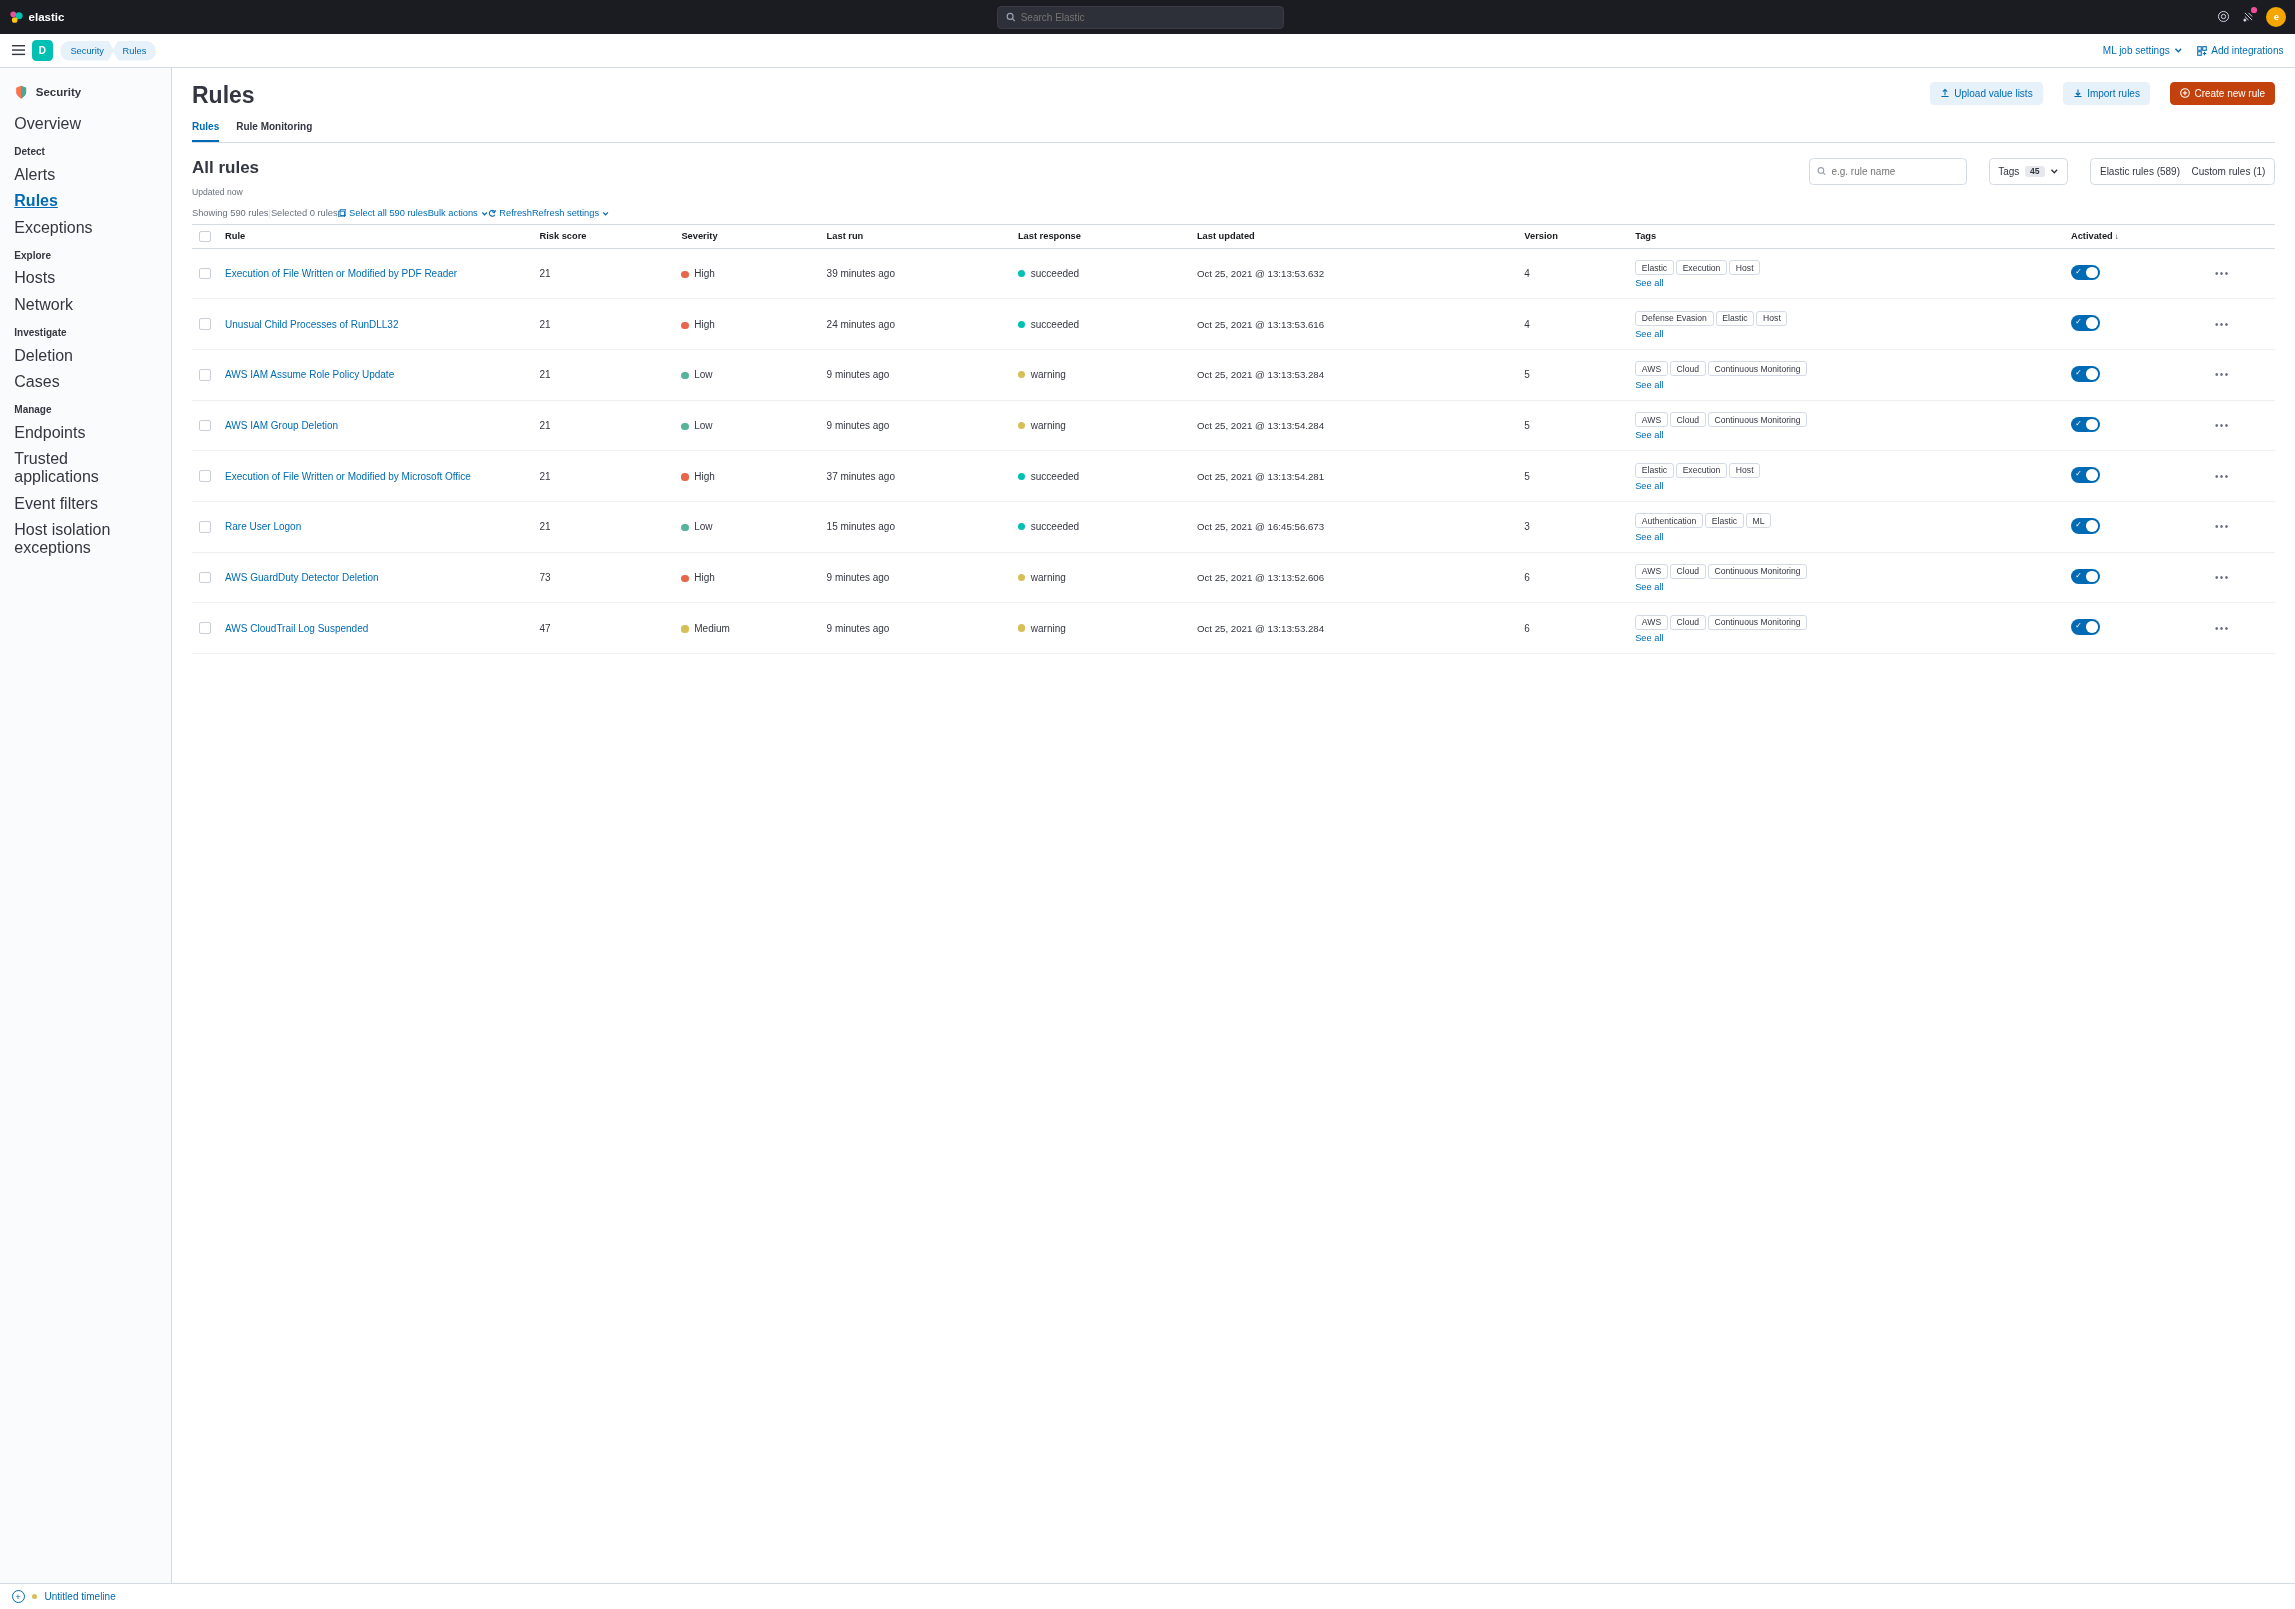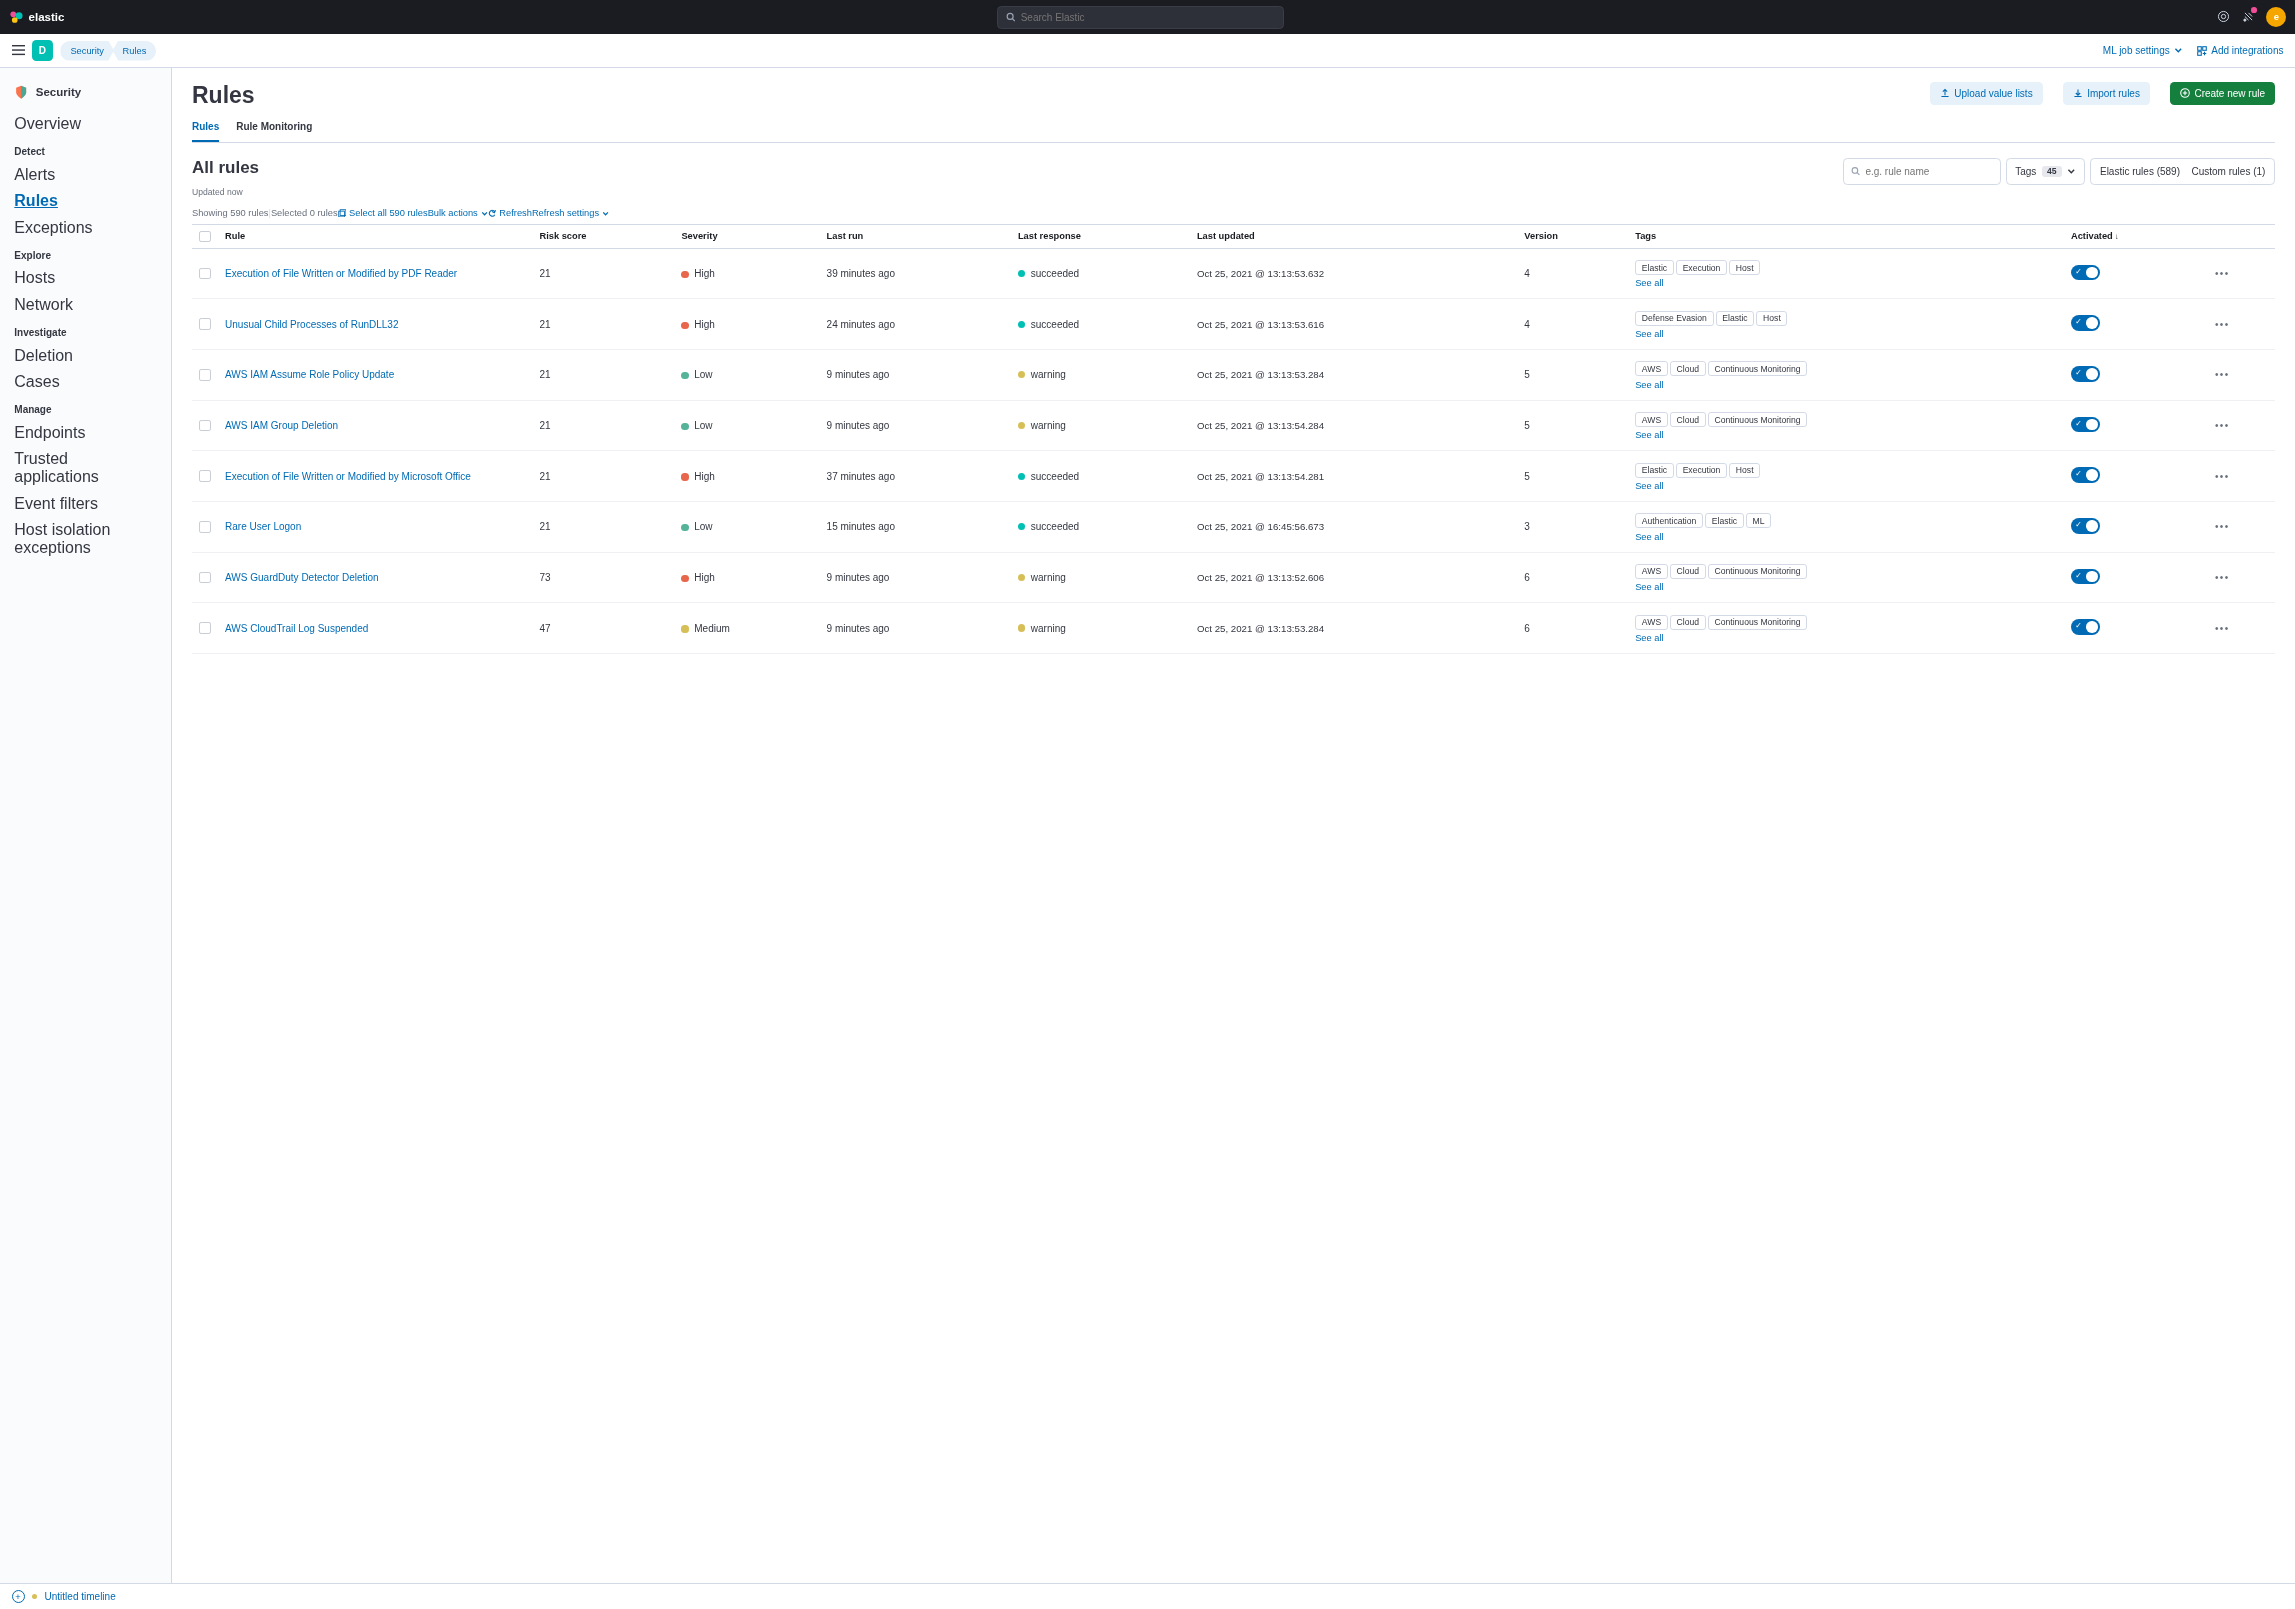--- a/index.html
+++ b/index.html
@@ -37,30 +37,30 @@
 .side-group-label { font-weight: 700; padding: 8.6px 14.3px 4.3px; font-size: 10px; }
 .side-link { padding: 4.3px 14.3px; font-size: 16px; color: #343741; cursor: pointer; }
 .side-link.active { color: #006bb4; font-weight: 600; text-decoration: underline; }
 
 .content { flex: 1; padding: 14.3px 20px; overflow-y: auto; }
 .page-head { display: flex; justify-content: space-between; align-items: flex-start; margin-bottom: 11.5px; }
 .page-title { font-size: 23px; font-weight: 700; }
 .page-actions { display: flex; gap: 7.2px; }
 .btn { border-radius: 4.3px; padding: 5.7px 10px; font-size: 10px; font-weight: 500; cursor: pointer; display: flex; align-items: center; gap: 4.3px; border: none; margin-left: 13px; }
 .btn-light { background: #e6f1fa; color: #006bb4; }
-.btn-primary { background: #15803d; color: #fff; align-items: center; }
+.btn-primary { background: #c2410c; color: #fff; align-items: center; }
 
 .tabs { display: flex; gap: 17px; border-bottom: 0.7px solid #d3dae6; margin-bottom: 14.3px; }
 .tab { padding: 0 0 8.6px; font-weight: 600; cursor: pointer; color: #343741; }
 .tab.active { color: #006bb4; border-bottom: 2.1px solid #006bb4; }
 
 .rules-head { display: flex; justify-content: space-between; align-items: flex-start; margin-bottom: 11.5px; }
 .rules-title { font-size: 17px; font-weight: 700; }
 .rules-sub { font-size: 8.6px; color: #69707d; margin-top: 9px; }
-.rules-controls { display: flex; gap: 5px; align-items: center; }
+.rules-controls { display: flex; gap: 22px; align-items: center; }
 .search-small { border: 0.7px solid #d3dae6; border-radius: 4.3px; height: 27px; width: 158px; display: flex; align-items: center; padding: 0 7.2px; gap: 5.7px; color: #98a2b3; }
 .search-small input { border: none; outline: none; width: 100%; font-size: 10px; }
 .filter-box { border: 0.7px solid #d3dae6; border-radius: 4.3px; height: 27px; padding: 0 8.6px; display: flex; align-items: center; gap: 5.7px; cursor: pointer; }
 .badge-count { background: #e6e8ed; padding: 0.7px 5px; border-radius: 2.9px; font-size: 8.6px; font-weight: 600; }
 
 .toolbar { display: flex; align-items: center; font-size: 9.3px; margin-bottom: 5.7px; flex-wrap: wrap; }
 .tool-muted { color: #69707d; }
 .tool-sep { color: #d3dae6; }
 .tool-link { color: #006bb4; cursor: pointer; display: flex; align-items: center; gap: 2.9px; }
 

